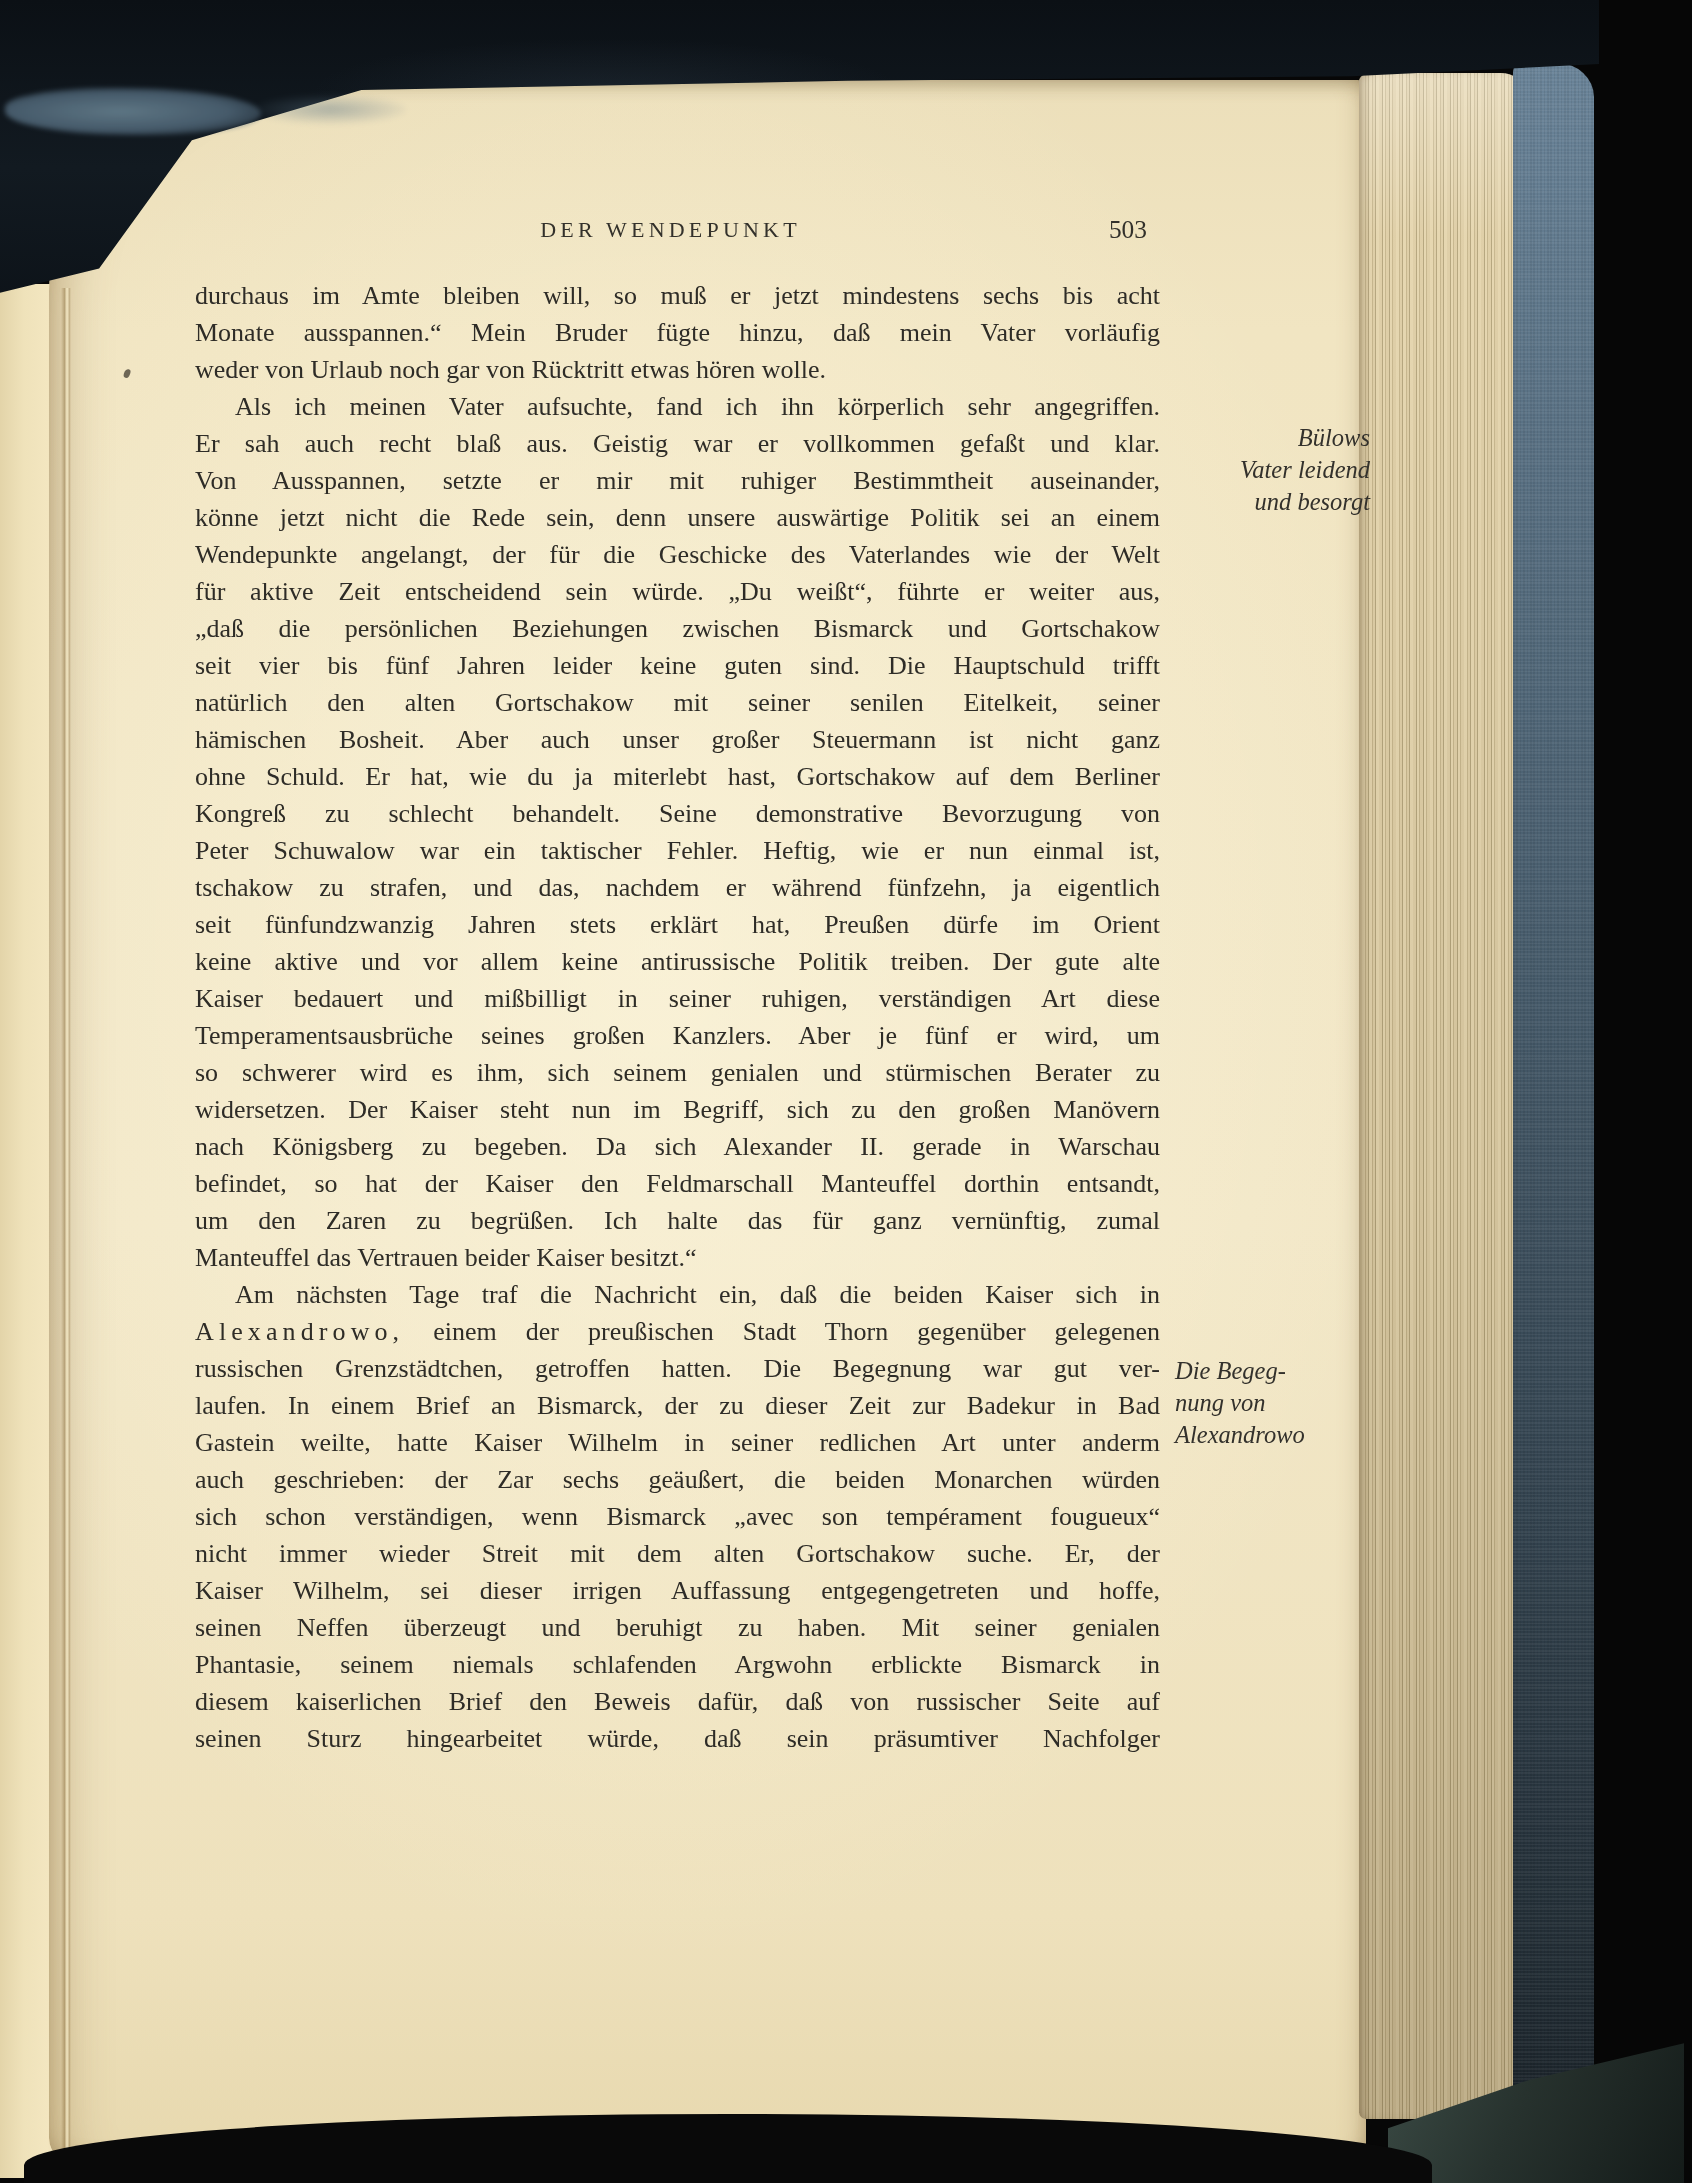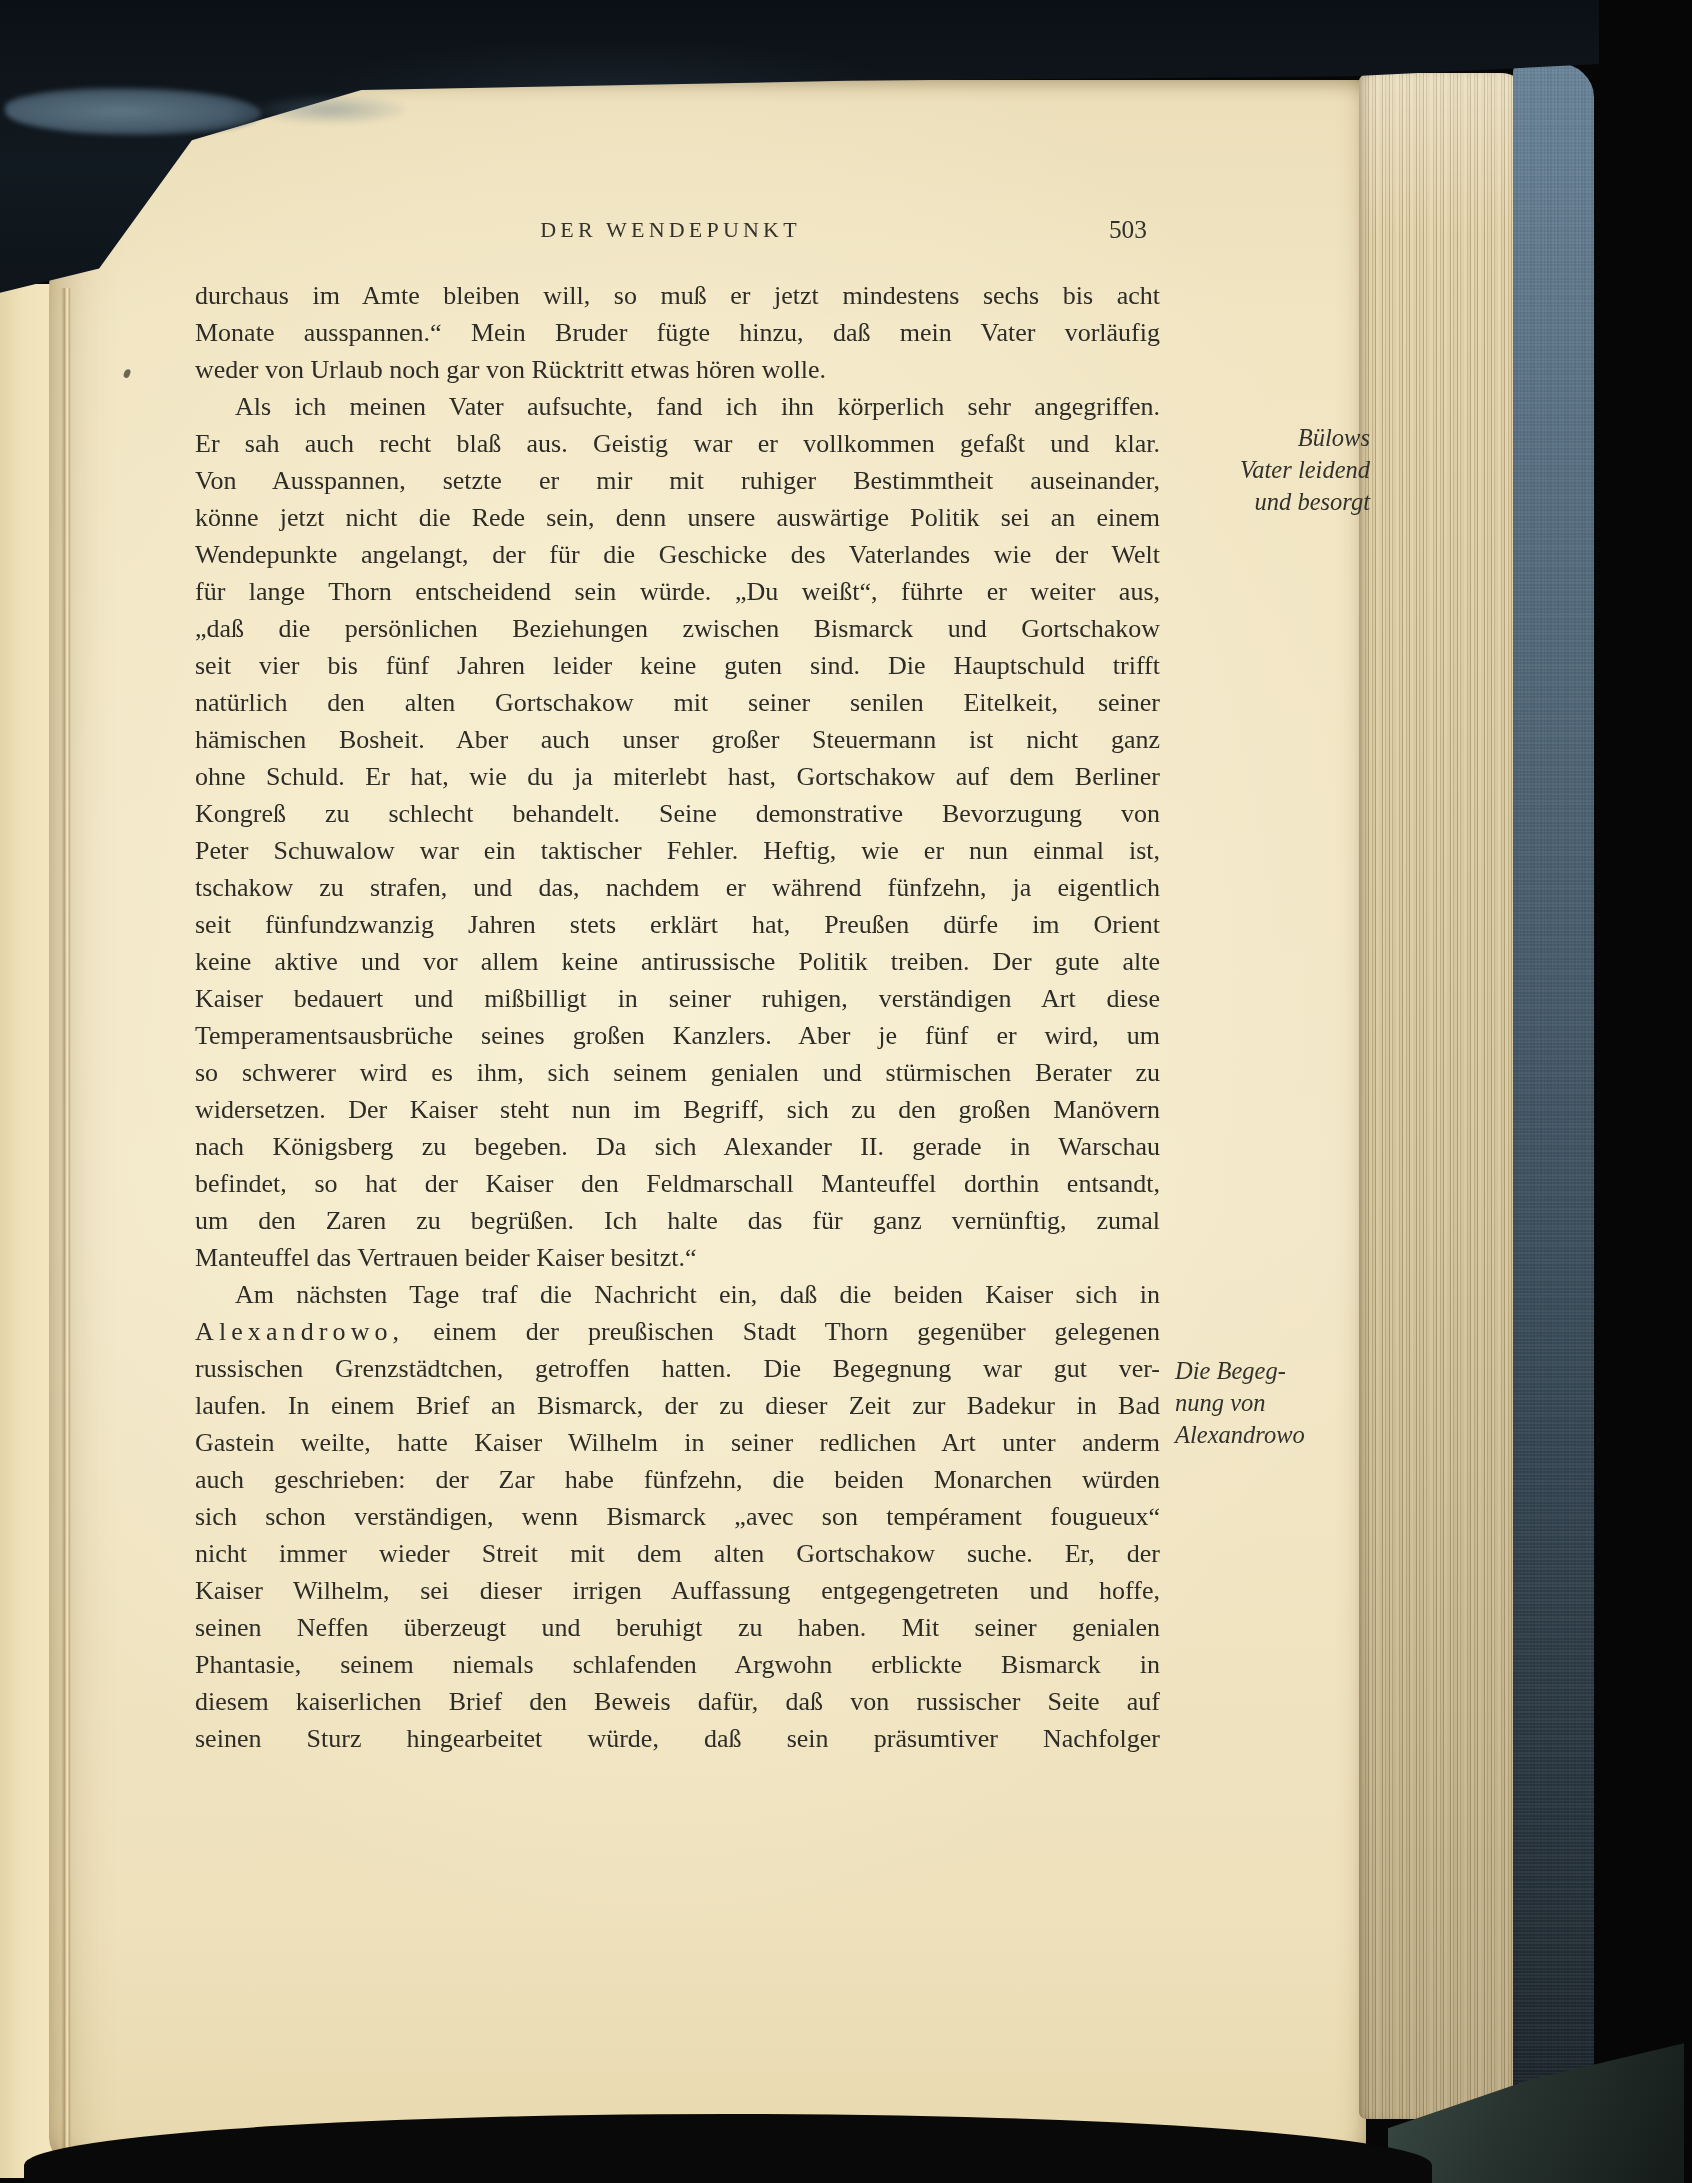--- a/index.html
+++ b/index.html
@@ -94,21 +94,21 @@
 
   <div class="body-block print">
     <div class="bl">durchaus im Amte bleiben will, so muß er jetzt mindestens sechs bis acht</div>
     <div class="bl">Monate ausspannen.“ Mein Bruder fügte hinzu, daß mein Vater vorläufig</div>
     <div class="bl rag">weder von Urlaub noch gar von Rücktritt etwas hören wolle.</div>
     <div class="bl ind">Als ich meinen Vater aufsuchte, fand ich ihn körperlich sehr angegriffen.</div>
     <div class="bl">Er sah auch recht blaß aus. Geistig war er vollkommen gefaßt und klar.</div>
     <div class="bl">Von Ausspannen, setzte er mir mit ruhiger Bestimmtheit auseinander,</div>
     <div class="bl">könne jetzt nicht die Rede sein, denn unsere auswärtige Politik sei an einem</div>
     <div class="bl">Wendepunkte angelangt, der für die Geschicke des Vaterlandes wie der Welt</div>
-    <div class="bl">für lange Thorn entscheidend sein würde. „Du weißt“, führte er weiter aus,</div>
+    <div class="bl">für aktive Zeit entscheidend sein würde. „Du weißt“, führte er weiter aus,</div>
     <div class="bl">„daß die persönlichen Beziehungen zwischen Bismarck und Gortschakow</div>
     <div class="bl">seit vier bis fünf Jahren leider keine guten sind. Die Hauptschuld trifft</div>
     <div class="bl">natürlich den alten Gortschakow mit seiner senilen Eitelkeit, seiner</div>
     <div class="bl">hämischen Bosheit. Aber auch unser großer Steuermann ist nicht ganz</div>
     <div class="bl">ohne Schuld. Er hat, wie du ja miterlebt hast, Gortschakow auf dem Berliner</div>
     <div class="bl">Kongreß zu schlecht behandelt. Seine demonstrative Bevorzugung von</div>
     <div class="bl">Peter Schuwalow war ein taktischer Fehler. Heftig, wie er nun einmal ist,</div>
     <div class="bl">tschakow zu strafen, und das, nachdem er während fünfzehn, ja eigentlich</div>
     <div class="bl">seit fünfundzwanzig Jahren stets erklärt hat, Preußen dürfe im Orient</div>
     <div class="bl">keine aktive und vor allem keine antirussische Politik treiben. Der gute alte</div>
@@ -118,21 +118,21 @@
     <div class="bl">widersetzen. Der Kaiser steht nun im Begriff, sich zu den großen Manövern</div>
     <div class="bl">nach Königsberg zu begeben. Da sich Alexander II. gerade in Warschau</div>
     <div class="bl">befindet, so hat der Kaiser den Feldmarschall Manteuffel dorthin entsandt,</div>
     <div class="bl">um den Zaren zu begrüßen. Ich halte das für ganz vernünftig, zumal</div>
     <div class="bl rag">Manteuffel das Vertrauen beider Kaiser besitzt.“</div>
     <div class="bl ind">Am nächsten Tage traf die Nachricht ein, daß die beiden Kaiser sich in</div>
     <div class="bl"><span class="sperr">Alexandrowo,</span><span> einem der preußischen Stadt Thorn gegenüber gelegenen</span></div>
     <div class="bl">russischen Grenzstädtchen, getroffen hatten. Die Begegnung war gut ver-</div>
     <div class="bl">laufen. In einem Brief an Bismarck, der zu dieser Zeit zur Badekur in Bad</div>
     <div class="bl">Gastein weilte, hatte Kaiser Wilhelm in seiner redlichen Art unter anderm</div>
-    <div class="bl">auch geschrieben: der Zar habe fünfzehn, die beiden Monarchen würden</div>
+    <div class="bl">auch geschrieben: der Zar sechs geäußert, die beiden Monarchen würden</div>
     <div class="bl">sich schon verständigen, wenn Bismarck „avec son tempérament fougueux“</div>
     <div class="bl">nicht immer wieder Streit mit dem alten Gortschakow suche. Er, der</div>
     <div class="bl">Kaiser Wilhelm, sei dieser irrigen Auffassung entgegengetreten und hoffe,</div>
     <div class="bl">seinen Neffen überzeugt und beruhigt zu haben. Mit seiner genialen</div>
     <div class="bl">Phantasie, seinem niemals schlafenden Argwohn erblickte Bismarck in</div>
     <div class="bl">diesem kaiserlichen Brief den Beweis dafür, daß von russischer Seite auf</div>
     <div class="bl">seinen Sturz hingearbeitet würde, daß sein präsumtiver Nachfolger</div>
   </div>
 
   <div class="margin-note note-1">

